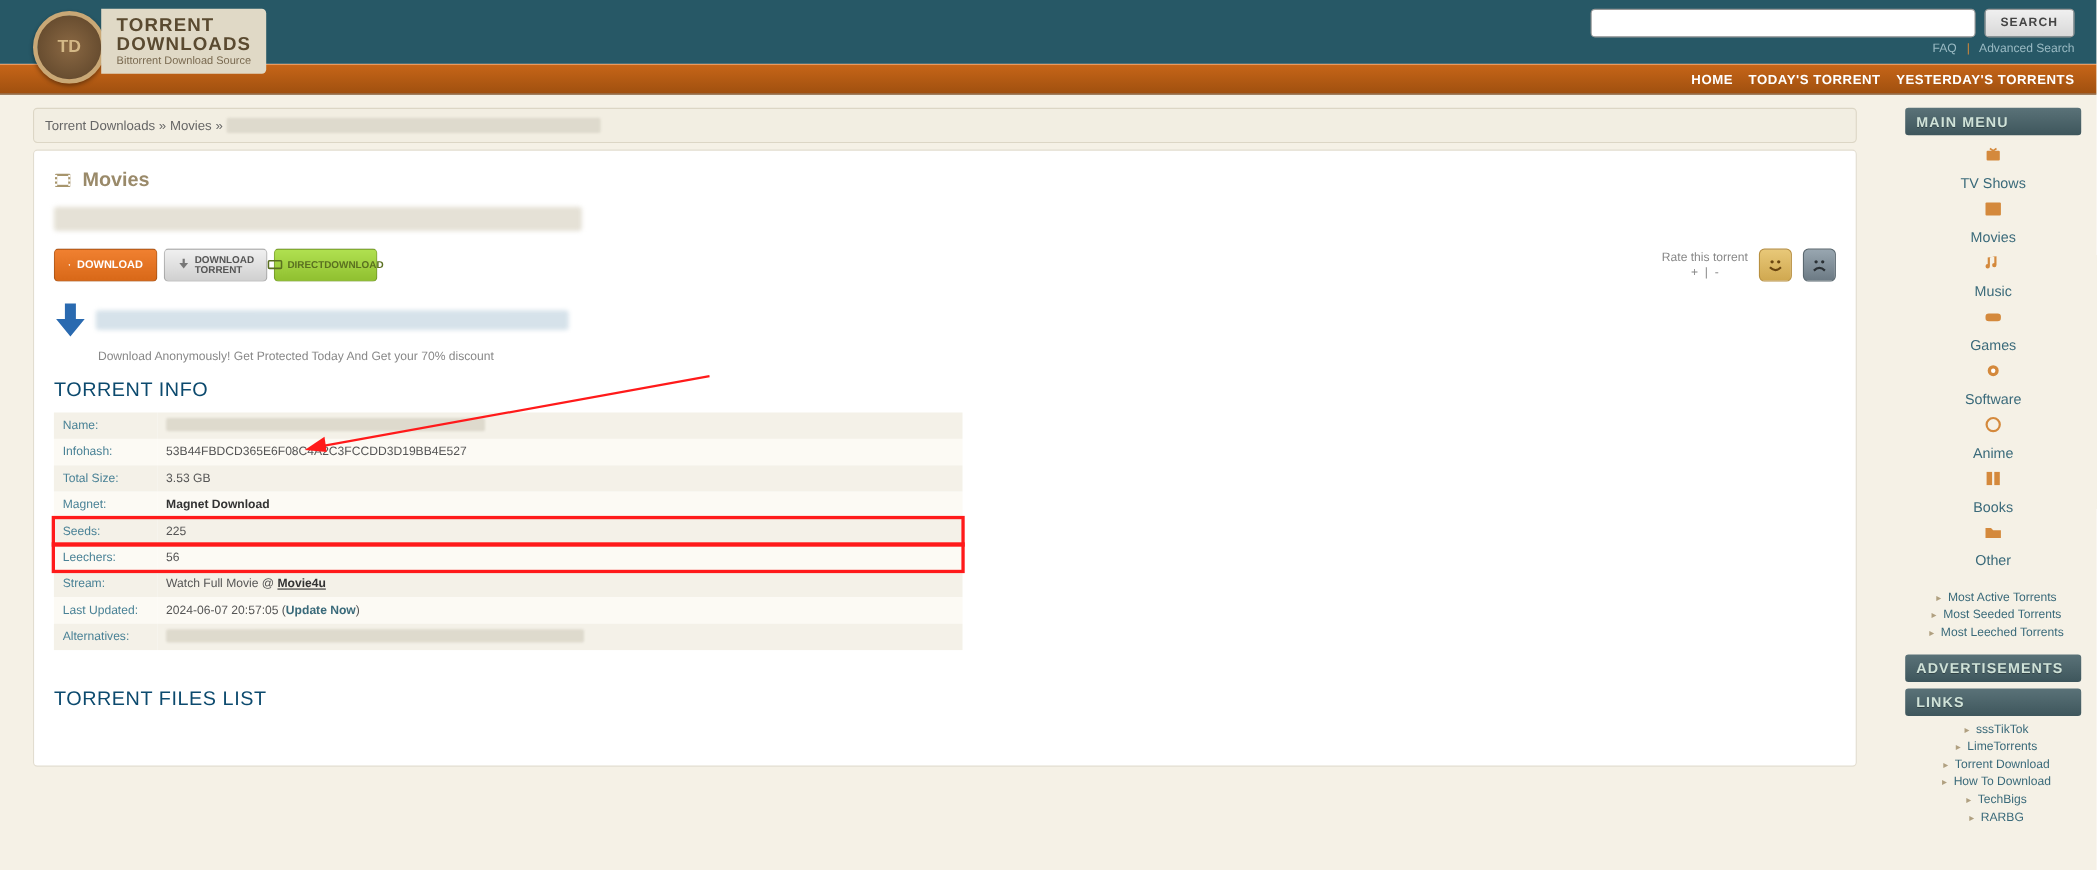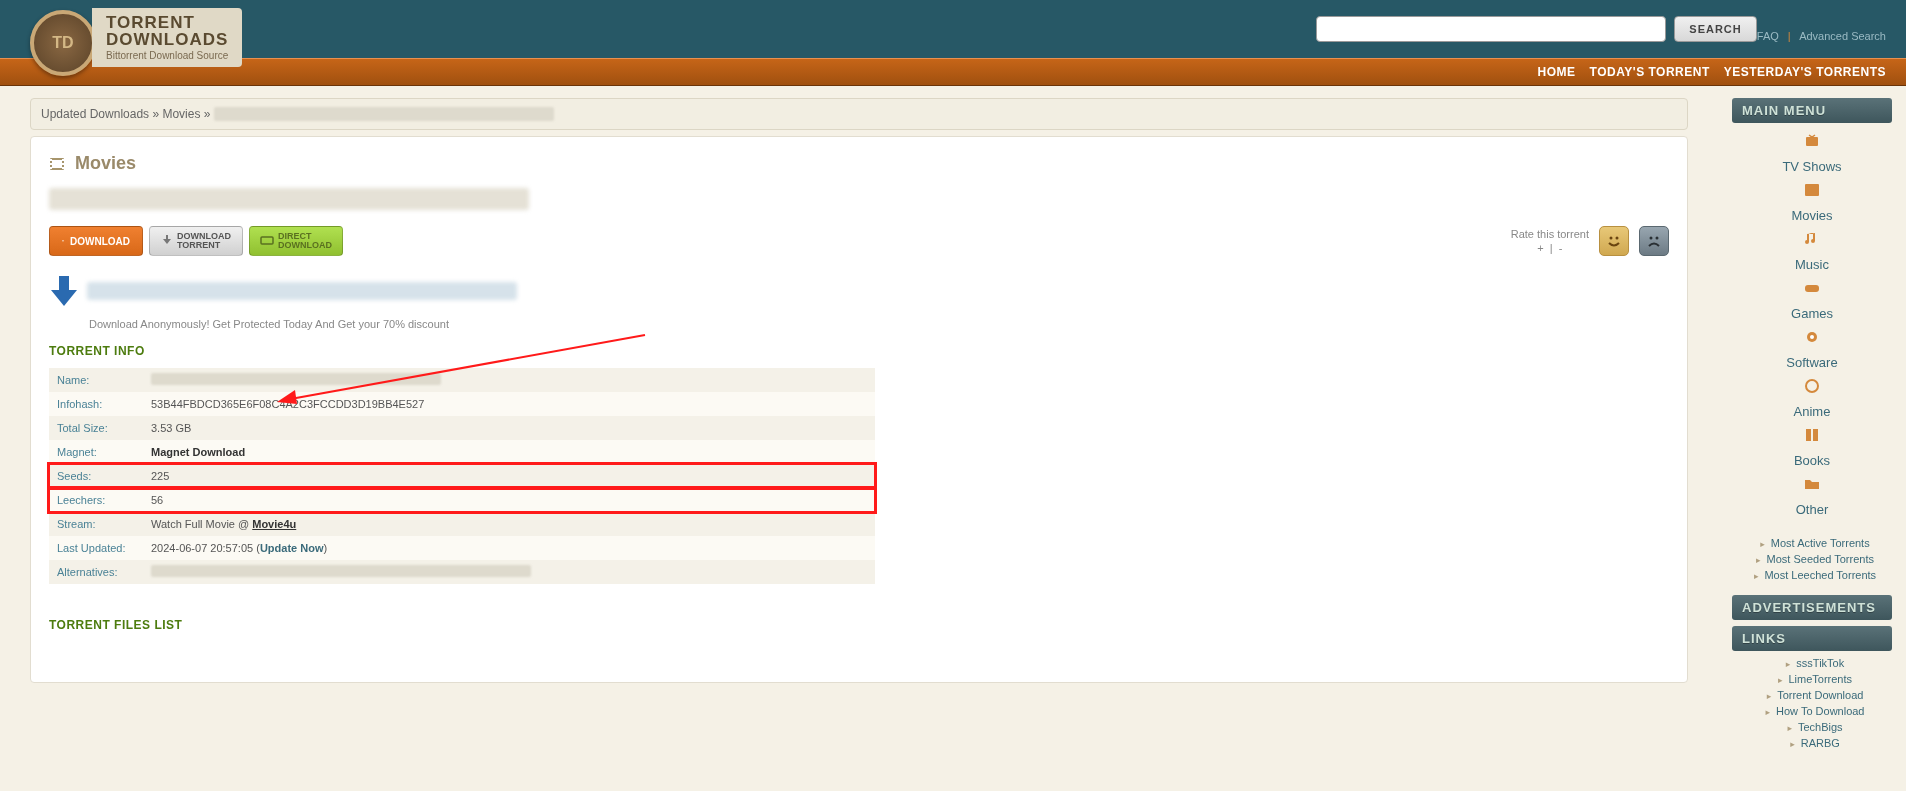--- a/index.html
+++ b/index.html
@@ -6,21 +6,21 @@
 body { font-family: Arial, Helvetica, sans-serif; font-size: 12px; background: #f5f1e6; color: #333; }
 
 
 .top-header { background: #275866; height: 58px; position: relative; display: flex; align-items: center; }
 .logo-wrap { display: flex; align-items: center; margin-left: 30px; }
 .logo-badge { width: 66px; height: 66px; border-radius: 50%; background: radial-gradient(circle, #8a6843 0%, #5a4228 100%); border: 4px solid #c9a876; position: relative; top: 14px; box-shadow: 0 2px 4px rgba(0,0,0,0.4); display:flex;align-items:center;justify-content:center;color:#d4b886;font-weight:bold;font-size:16px; }
 .logo-text-block { background: #e0d9c6; padding: 6px 14px 6px 14px; margin-left: -4px; position:relative; top:8px; border-radius: 0 4px 4px 0; }
 .logo-title { font-weight: bold; font-size: 17px; letter-spacing: 1px; color: #5a4a30; line-height:1; }
 .logo-sub { font-size: 10px; color: #7a6a50; margin-top:2px; }
 
-.search-area { margin-left:auto; margin-right: 20px; display:flex; flex-direction:row; align-items:flex-end; }
+.search-area { margin-left:auto; margin-right: 20px; display:flex; flex-direction:column; align-items:flex-end; }
 .search-row { display:flex; gap:8px; }
 .search-input { width: 350px; height: 26px; border-radius: 4px; border: 1px solid #999; padding: 0 8px; background:#fff; }
 .search-btn { background: linear-gradient(#f0f0f0,#d8d8d8); border: 1px solid #999; border-radius: 4px; padding: 4px 14px; font-weight: bold; font-size: 11px; color: #444; letter-spacing:1px; cursor:pointer; }
 .search-links { font-size: 11px; margin-top: 4px; color: #9abac3; }
 .search-links a { color: #9abac3; text-decoration:none; }
 .search-links .sep { color: #d4893c; margin: 0 6px; }
 
 
 .nav-bar { background: linear-gradient(#c66518, #a0500f); height: 28px; border-top: 1px solid #e89050; border-bottom: 1px solid #6a3408; display:flex; justify-content:flex-end; align-items:center; padding-right: 20px; }
 .nav-bar a { color: #fff; font-weight: bold; font-size: 12px; text-decoration:none; margin-left: 14px; letter-spacing: 0.5px; }
@@ -56,21 +56,21 @@
 .rate-text { text-align:center; font-size:11px; color:#888; line-height:1.3; }
 .rate-text a { color:#888; text-decoration:none; }
 .face-btn { width:30px; height:30px; border-radius:5px; display:flex; align-items:center; justify-content:center; font-size:16px; cursor:pointer; }
 .face-good { background: linear-gradient(#e8c878, #d0a850); color:#6a4510; border:1px solid #b89040; }
 .face-bad { background: linear-gradient(#98a6b0, #6c7a84); color:#2a3034; border:1px solid #5a6870; }
 
 .anon-row { display:flex; align-items:center; gap:8px; margin: 18px 0 10px 0; }
 .big-arrow { width:30px; height:34px; }
 .anon-blur { height:18px; width:430px; background:#d6e2ea; filter:blur(2px); border-radius:3px; }
 
-.section-title { color:#4d7c0f; font-weight:bold; font-size:12px; letter-spacing:0.5px; margin: 6px 0 10px 0; }
+.section-title { color:#0c4a6e; font-weight:normal; font-size:18px; letter-spacing:0.5px; margin: 6px 0 10px 0; }
 
 .info-table { width: 826px; border-collapse:collapse; }
 .info-table tr { height: 24px; }
 .info-table tr:nth-child(odd) { background:#f4f1e8; }
 .info-table tr:nth-child(even) { background:#fcfaf4; }
 .info-table td { padding: 3px 8px; font-size:11px; vertical-align:middle; }
 .info-table td:first-child { width: 94px; color:#4a8296; }
 .info-table td:nth-child(2) { color:#555; }
 .info-table a { color:#3a6a7a; }
 .magnet-val { font-weight:bold; color:#333!important; }
@@ -124,21 +124,21 @@
 <div class="nav-bar">
   <a href="#">HOME</a>
   <a href="#">TODAY'S TORRENT</a>
   <a href="#">YESTERDAY'S TORRENTS</a>
 </div>
 
 <div class="page-wrap">
 
   <div class="main-col">
     <div class="breadcrumb-box">
-      <a href="#">Updated Downloads</a>
+      <a href="#">Torrent Downloads</a>
       &nbsp;<span>»</span>&nbsp;
       <a href="#">Movies</a>
       &nbsp;<span>»</span>&nbsp;
       <span class="blur-placeholder" style="width:340px"></span>
     </div>
 
     <div class="card">
       <div class="cat-heading">
         <span class="film-icon">
           <svg viewBox="0 0 16 16">
@@ -176,21 +176,21 @@
               <span>DOWNLOAD</span>
               <span>TORRENT</span>
             </div>
           </div>
         </div>
         <div class="dl-btn btn-green">
           <div style="display:flex;align-items:center;gap:4px;">
             <svg width="14" height="10" viewBox="0 0 14 10">
                 <rect x="1" y="1" width="12" height="7" rx="1" fill="none" stroke="#5a7020" stroke-width="1.5"></rect>
               </svg>
-            <div style="display:flex;flex-direction:column;line-height:1;">
+            <div style="display:flex;flex-direction:row;line-height:1;align-items:flex-end;">
               <span>DIRECT</span>
               <span>DOWNLOAD</span>
             </div>
           </div>
         </div>
 
         <div class="rate-area">
           <div class="rate-text">
             <div>Rate this torrent</div>
             <div>

